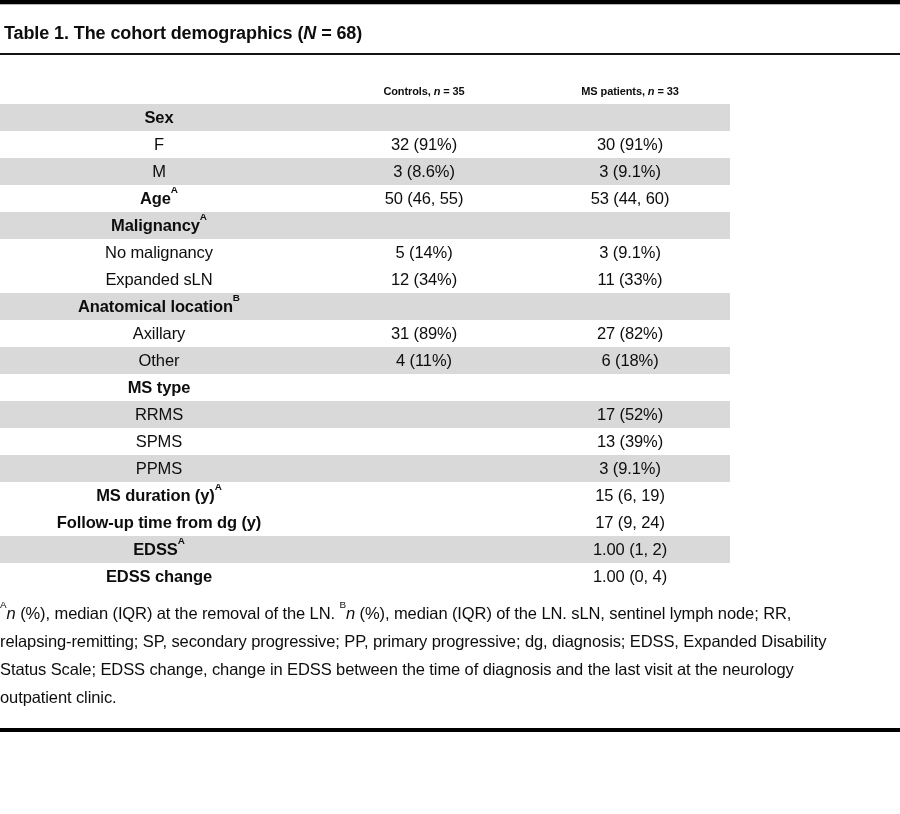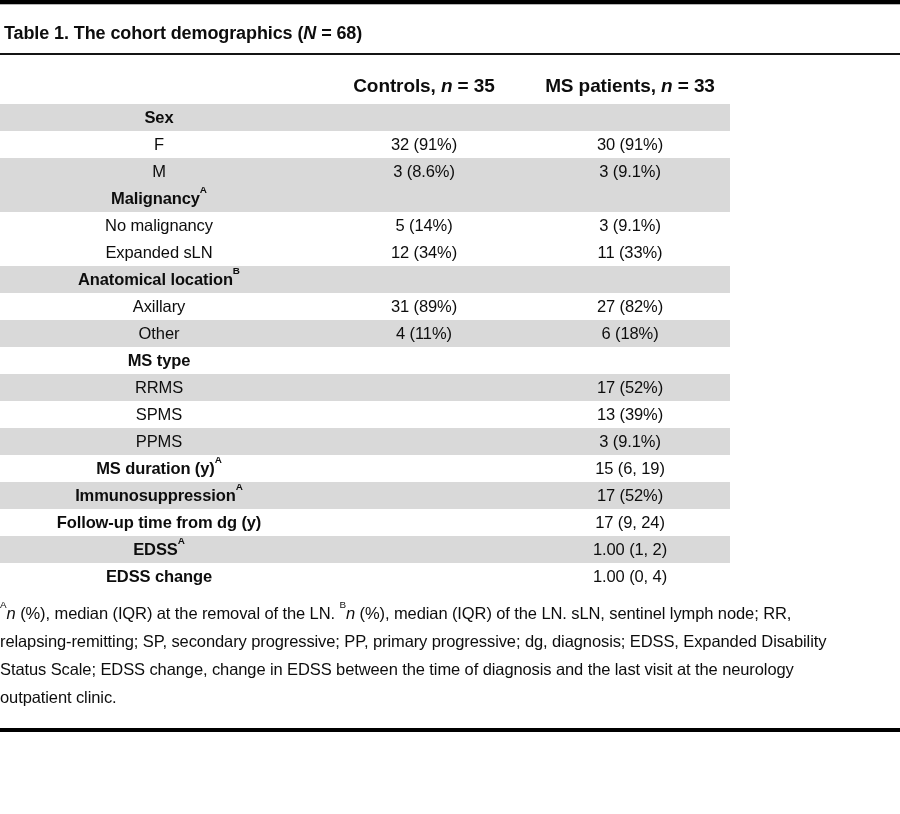--- a/index.html
+++ b/index.html
@@ -32,21 +32,21 @@
   }
   table {
     border-collapse: collapse;
     table-layout: fixed;
     width: 730px;
   }
   thead th {
     height: 42px;
     vertical-align: bottom;
     padding: 0 0 7px 0;
-    font-size: 19px;
+    font-size: 11px;
     font-weight: bold;
     text-align: center;
   }
   tbody td {
     height: 27px;
     padding: 0;
     font-size: 16.5px;
     text-align: center;
     vertical-align: middle;
     white-space: nowrap;
@@ -107,20 +107,25 @@
       <tr>
         <td class="c-label"><span>F</span></td>
         <td class="c-val">32 (91%)</td>
         <td class="c-val">30 (91%)</td>
       </tr>
       <tr class="shaded">
         <td class="c-label"><span>M</span></td>
         <td class="c-val">3 (8.6%)</td>
         <td class="c-val">3 (9.1%)</td>
       </tr>
+      <tr>
+        <td class="c-label bold"><span>Age</span><sup>A</sup></td>
+        <td class="c-val">50 (46, 55)</td>
+        <td class="c-val">53 (44, 60)</td>
+      </tr>
       <tr class="shaded">
         <td class="c-label bold"><span>Malignancy</span><sup>A</sup></td>
         <td class="c-val"></td>
         <td class="c-val"></td>
       </tr>
       <tr>
         <td class="c-label"><span>No malignancy</span></td>
         <td class="c-val">5 (14%)</td>
         <td class="c-val">3 (9.1%)</td>
       </tr>
@@ -162,25 +167,20 @@
       <tr class="shaded">
         <td class="c-label"><span>PPMS</span></td>
         <td class="c-val"></td>
         <td class="c-val">3 (9.1%)</td>
       </tr>
       <tr>
         <td class="c-label bold"><span>MS duration (y)</span><sup>A</sup></td>
         <td class="c-val"></td>
         <td class="c-val">15 (6, 19)</td>
       </tr>
-      <tr class="shaded">
-        <td class="c-label bold"><span>Immunosuppression</span><sup>A</sup></td>
-        <td class="c-val"></td>
-        <td class="c-val">17 (52%)</td>
-      </tr>
       <tr>
         <td class="c-label bold"><span>Follow-up time from dg (y)</span></td>
         <td class="c-val"></td>
         <td class="c-val">17 (9, 24)</td>
       </tr>
       <tr class="shaded">
         <td class="c-label bold"><span>EDSS</span><sup>A</sup></td>
         <td class="c-val"></td>
         <td class="c-val">1.00 (1, 2)</td>
       </tr>

